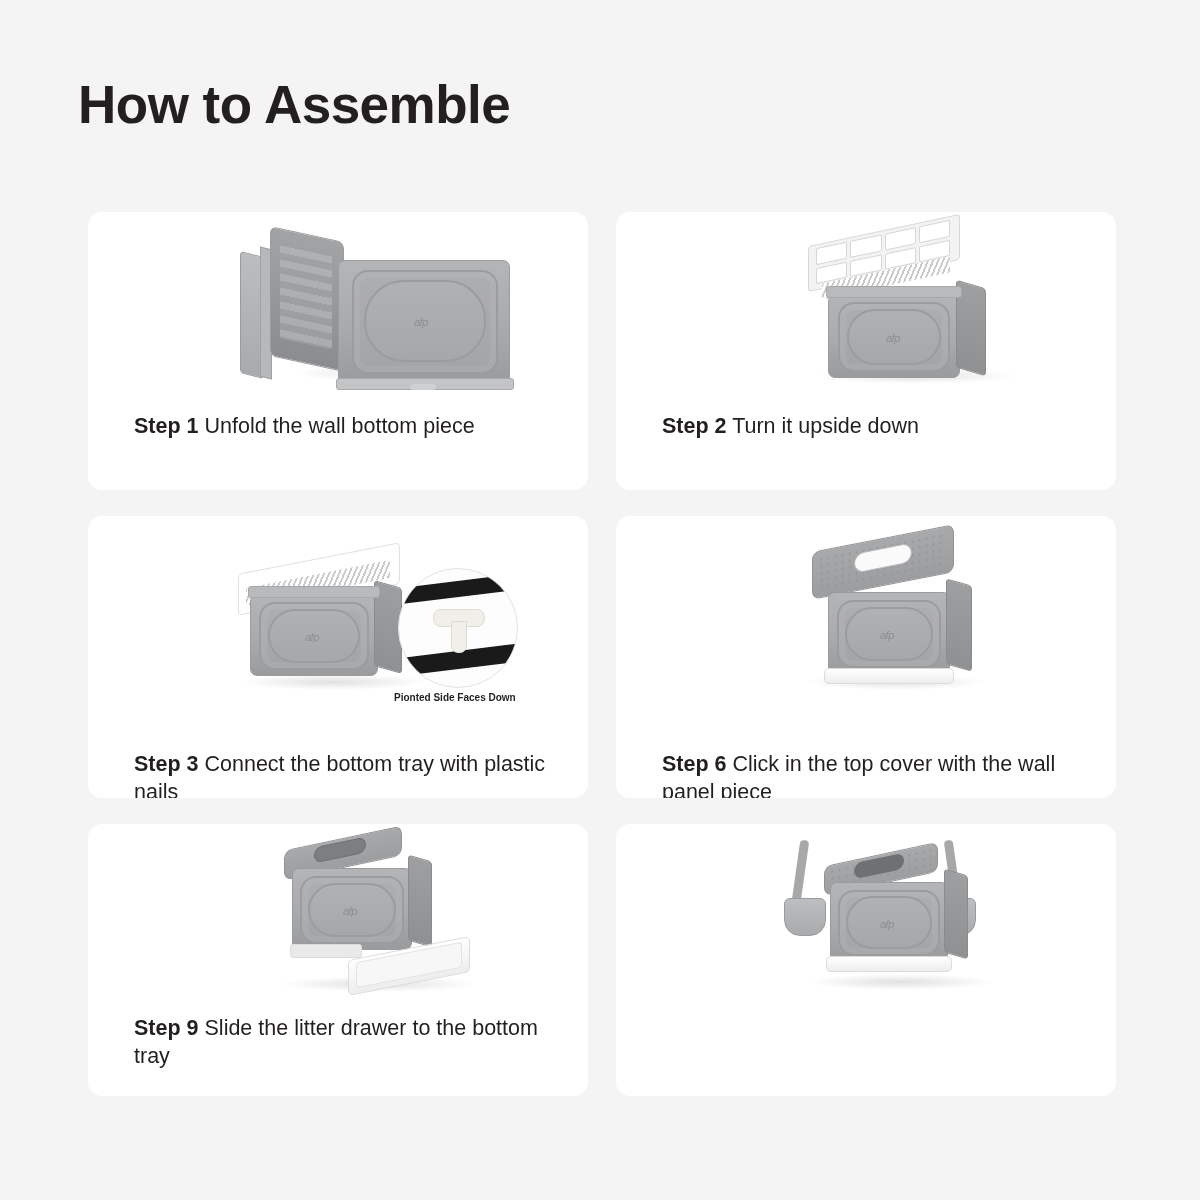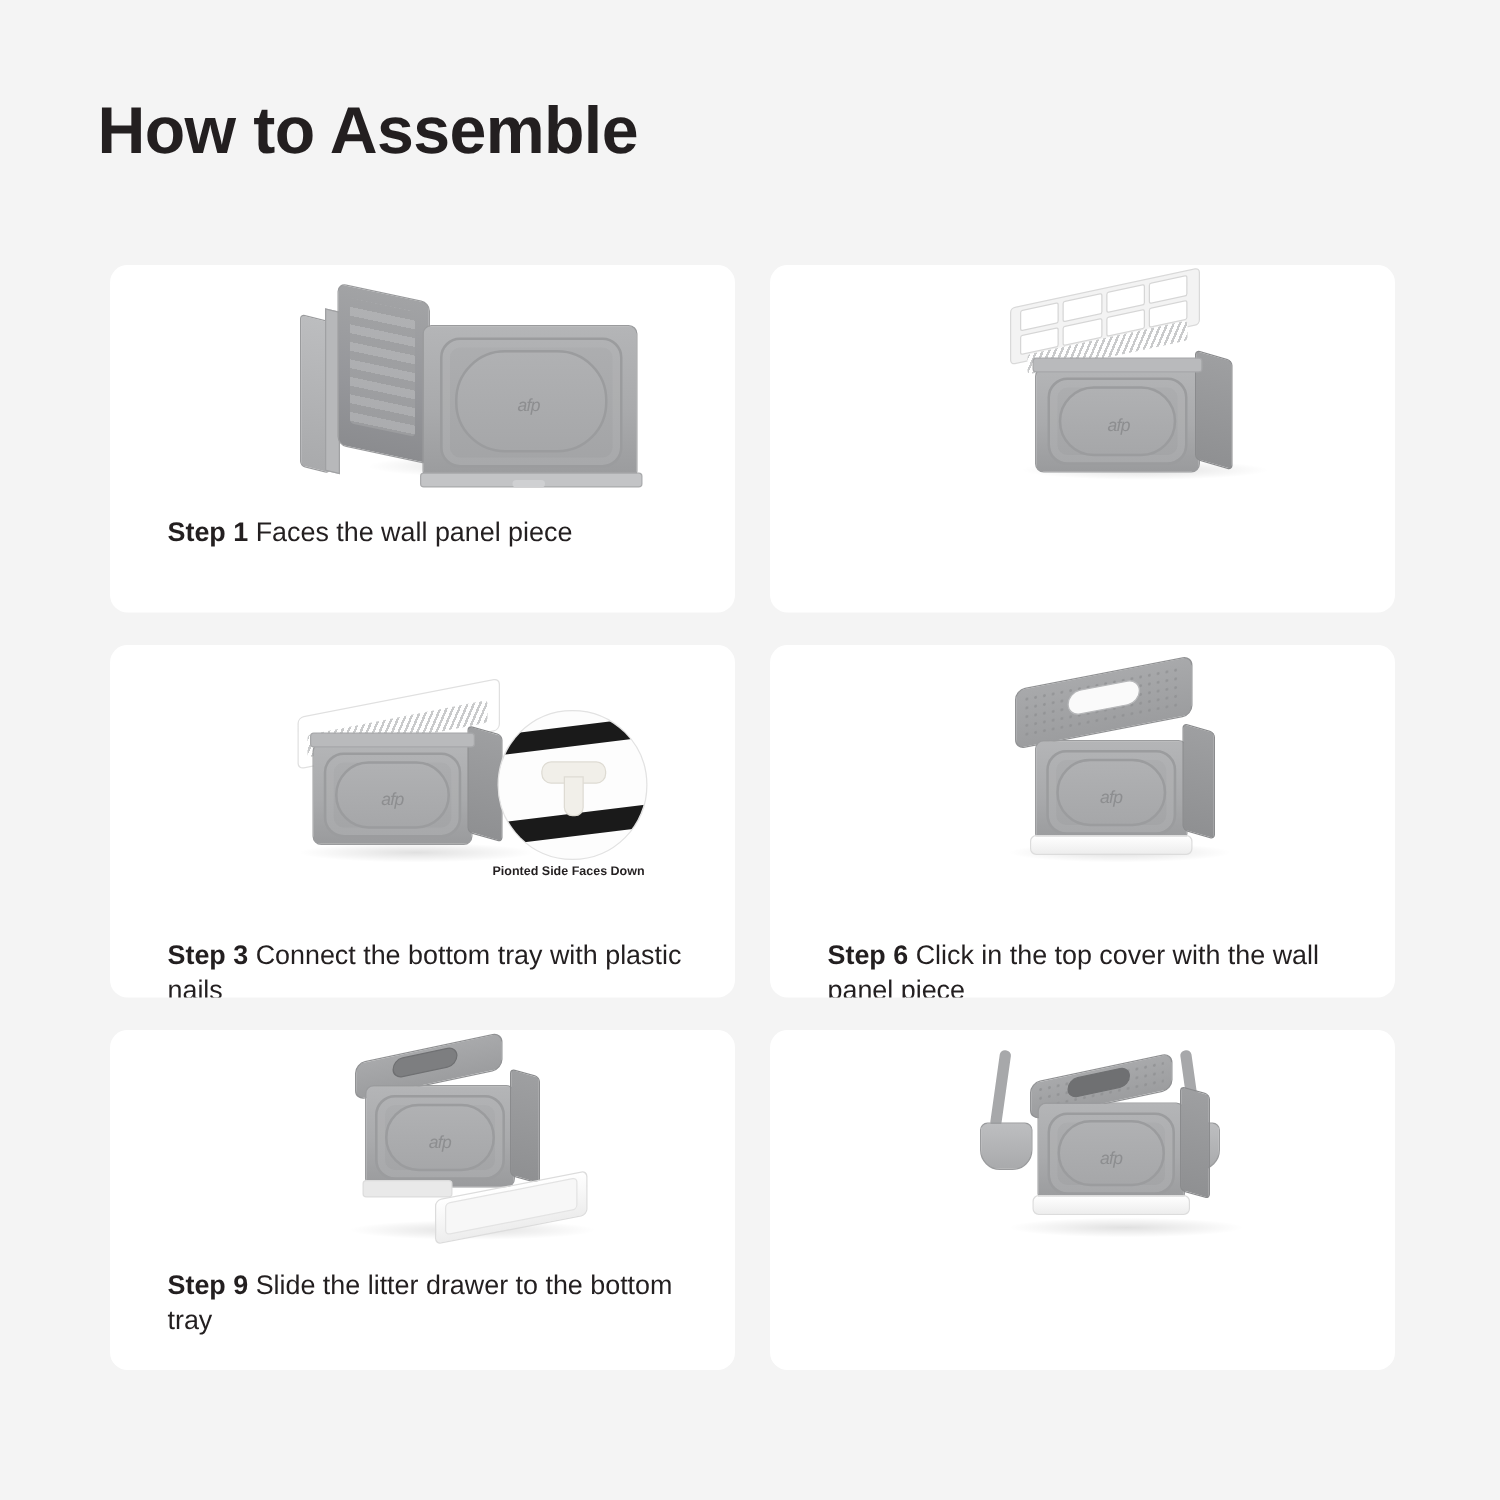--- a/index.html
+++ b/index.html
@@ -91,21 +91,21 @@
     box-shadow: inset 0 0 0 6px rgba(255,255,255,0.06);
   }
   .inner-oval {
     position: absolute;
     border-radius: 40px;
     border: 2px solid #9b9c9e;
     background: linear-gradient(180deg, #b0b1b3 0%, #a6a7a9 100%);
   }
   .logo {
     position: absolute;
-    font-size: 14px;
+    font-size: 11px;
     color: #8d8e90;
     font-style: italic;
     letter-spacing: -0.5px;
   }
   .grate {
     position: absolute;
     background: #f3f3f3;
     border: 1px solid #d9d9d9;
     border-radius: 4px;
   }
@@ -202,21 +202,21 @@
         <div class="obj body-box" style="left:250px; top:48px; width:170px; height:122px;"></div>
         <div class="obj panel-plate" style="left:264px; top:58px; width:142px; height:100px;"></div>
         <div class="obj inner-oval" style="left:276px; top:68px; width:118px; height:78px;"></div>
         <div class="obj logo" style="left:326px; top:104px;">afp</div>
 
         <div class="obj" style="left:248px; top:166px; width:176px; height:10px; background:#c3c4c6; border:1px solid #a9aaac; border-radius:3px;"></div>
         <div class="obj" style="left:322px; top:172px; width:26px; height:6px; background:#cfd0d2; border-radius:3px;"></div>
       </div>
       <div class="caption">
         <span class="step">Step 1</span> 
-        <span>Faces the wall panel piece</span>
+        <span>Unfold the wall bottom piece</span>
       </div>
     </div>
 
     <div class="card card-r1">
       <div class="art">
         <div class="shadow obj" style="left:200px; top:156px; width:200px; height:16px;"></div>
 
         <div class="obj grate" style="left:192px; top:18px; width:150px; height:44px; transform:skewY(-12deg);"></div>
         <div class="obj" style="left:200px; top:22px; width:134px; height:36px; transform:skewY(-12deg); display:grid; grid-template-columns:repeat(4,1fr); grid-template-rows:repeat(2,1fr); gap:3px;">
           <div style="background:#fff;border:1px solid #d6d6d6;border-radius:2px;"></div>
@@ -229,20 +229,24 @@
           <div style="background:#fff;border:1px solid #d6d6d6;border-radius:2px;"></div>
         </div>
         <div class="obj hatch" style="left:206px; top:58px; width:128px; height:16px; transform:skewY(-12deg);"></div>
 
         <div class="obj body-box" style="left:212px; top:82px; width:130px; height:82px;"></div>
         <div class="obj panel-plate" style="left:222px; top:90px; width:108px; height:66px;"></div>
         <div class="obj inner-oval" style="left:231px; top:97px; width:90px; height:52px;"></div>
         <div class="obj logo" style="left:270px; top:120px;">afp</div>
         <div class="obj" style="left:340px; top:72px; width:28px; height:86px; background:linear-gradient(180deg,#9e9fa1,#8f9092); border:1px solid #8a8b8d; transform:skewY(16deg); border-radius:4px;"></div>
         <div class="obj" style="left:210px; top:74px; width:134px; height:10px; background:#b9babc; border:1px solid #a6a7a9; border-radius:3px;"></div>
+      </div>
+      <div class="caption">
+        <span class="step">Step 2</span> 
+        <span>Turn it upside down</span>
       </div>
     </div>
 
     <div class="card card-r2">
       <div class="art">
         <div class="shadow obj" style="left:150px; top:158px; width:190px; height:16px;"></div>
 
         <div class="obj" style="left:150px; top:42px; width:160px; height:40px; background:rgba(255,255,255,0.85); border:1px solid #e0e0e0; border-radius:5px; transform:skewY(-11deg);"></div>
         <div class="obj hatch" style="left:158px; top:58px; width:144px; height:18px; transform:skewY(-11deg);"></div>
 

